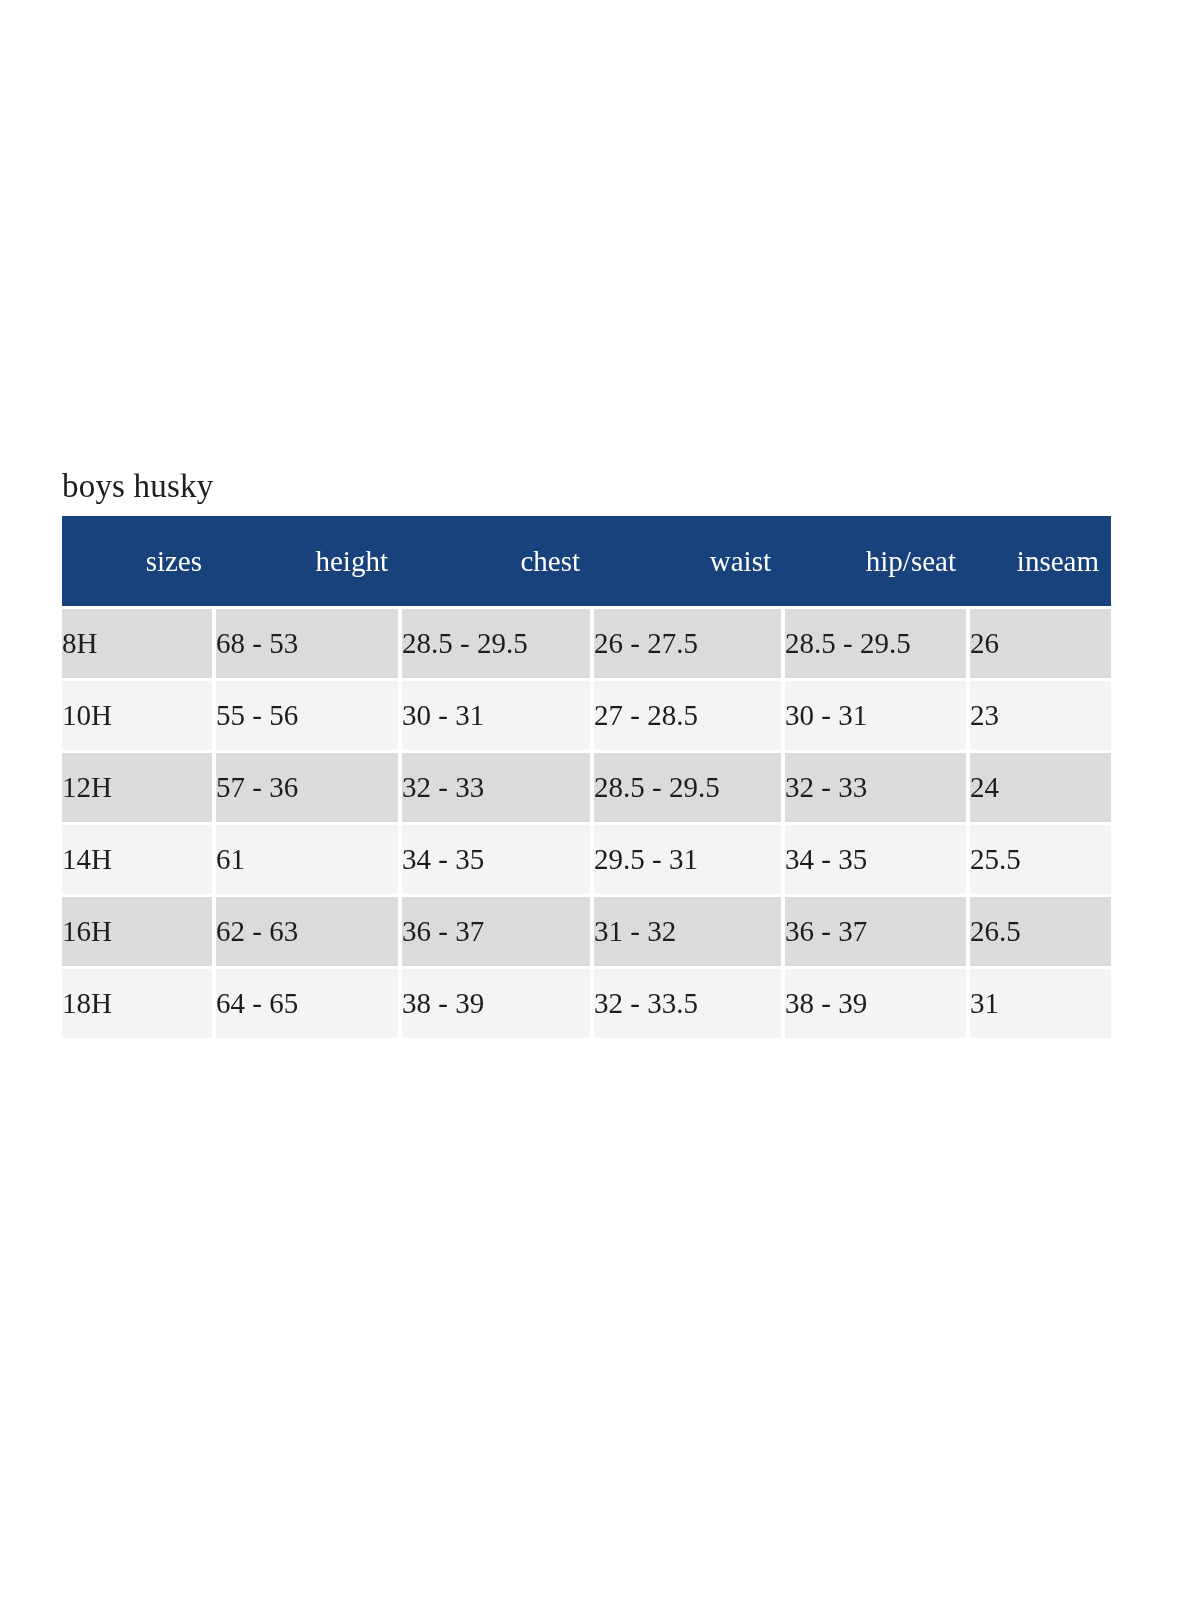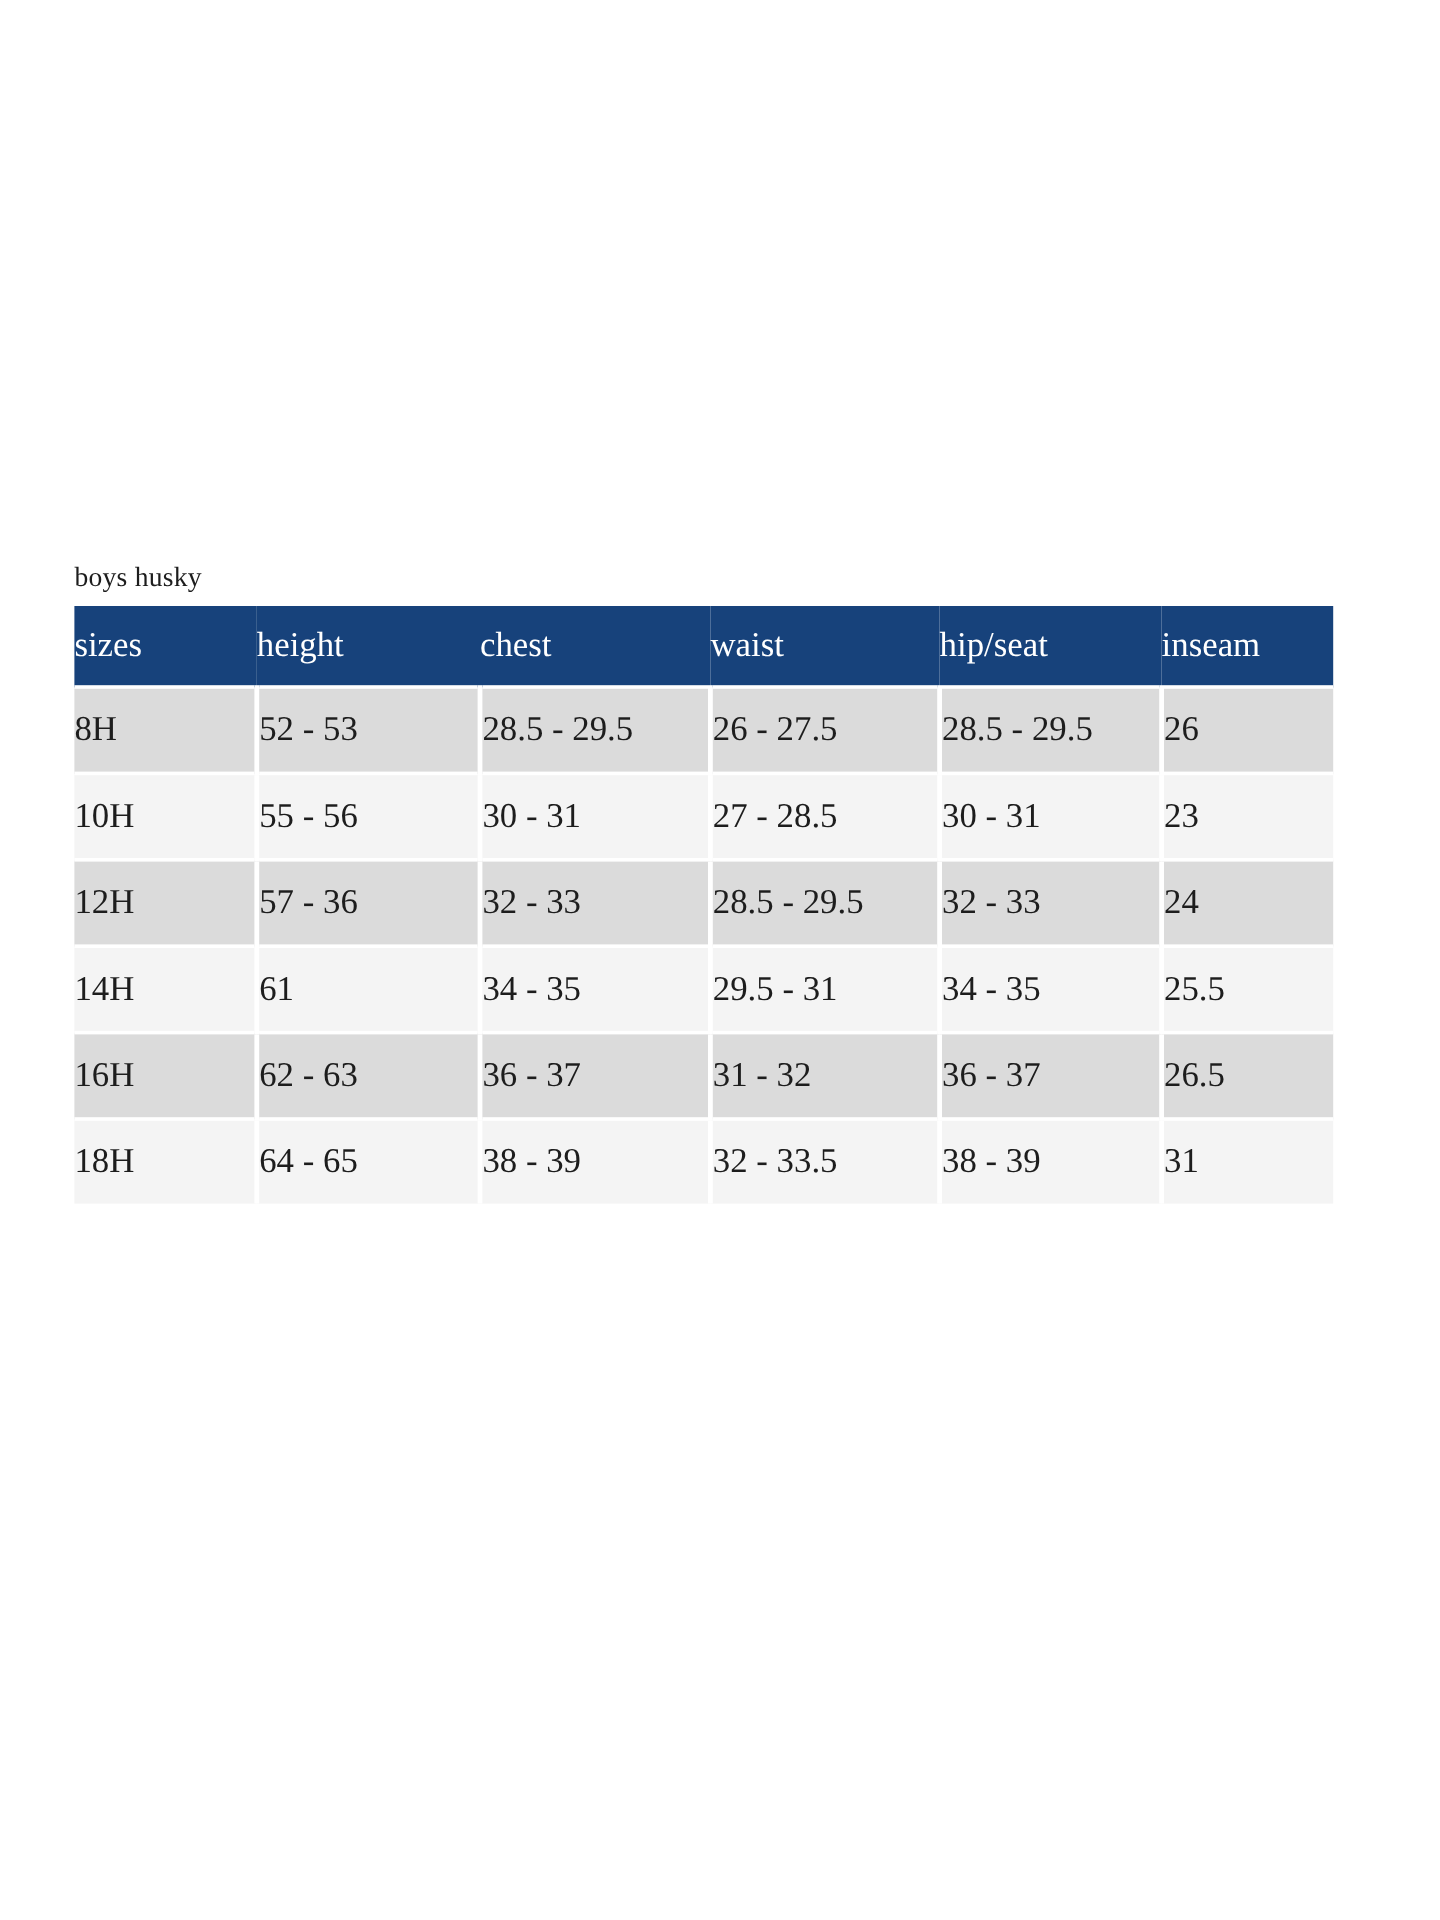--- a/index.html
+++ b/index.html
@@ -14,39 +14,39 @@
     position: relative;
   }
   .chart-wrap {
     position: absolute;
     left: 62px;
     top: 468px;
     width: 1049px;
   }
   .chart-title {
     margin: 0 0 11px 0;
-    font-size: 23px;
+    font-size: 33px;
     font-weight: 400;
     color: var(--body-text, #1c1c1c);
     letter-spacing: 0.2px;
   }
   table.size-chart {
     border-collapse: collapse;
     table-layout: fixed;
     width: 1049px;
   }
   table.size-chart th {
     background: var(--header-bg, #17427b);
     color: var(--header-text, #ffffff);
     font-weight: 400;
     font-size: 29px;
     height: 66px;
-    text-align: left;
+    text-align: right;
     vertical-align: middle;
-    padding: 0;
+    padding: 12px;
   }
   table.size-chart td {
     font-size: 29px;
     color: var(--body-text, #1f1f1f);
     height: 69px;
     vertical-align: middle;
     padding: 0;
     border-top: 3px solid var(--page-bg, #ffffff);
   }
   table.size-chart td + td {
@@ -80,21 +80,21 @@
         <th>height</th>
         <th>chest</th>
         <th>waist</th>
         <th>hip/seat</th>
         <th>inseam</th>
       </tr>
     </thead>
     <tbody>
       <tr>
         <td>8H</td>
-        <td>52 - 53</td>
+        <td>68 - 53</td>
         <td>28.5 - 29.5</td>
         <td>26 - 27.5</td>
         <td>28.5 - 29.5</td>
         <td>26</td>
       </tr>
       <tr>
         <td>10H</td>
         <td>55 - 56</td>
         <td>30 - 31</td>
         <td>27 - 28.5</td>

